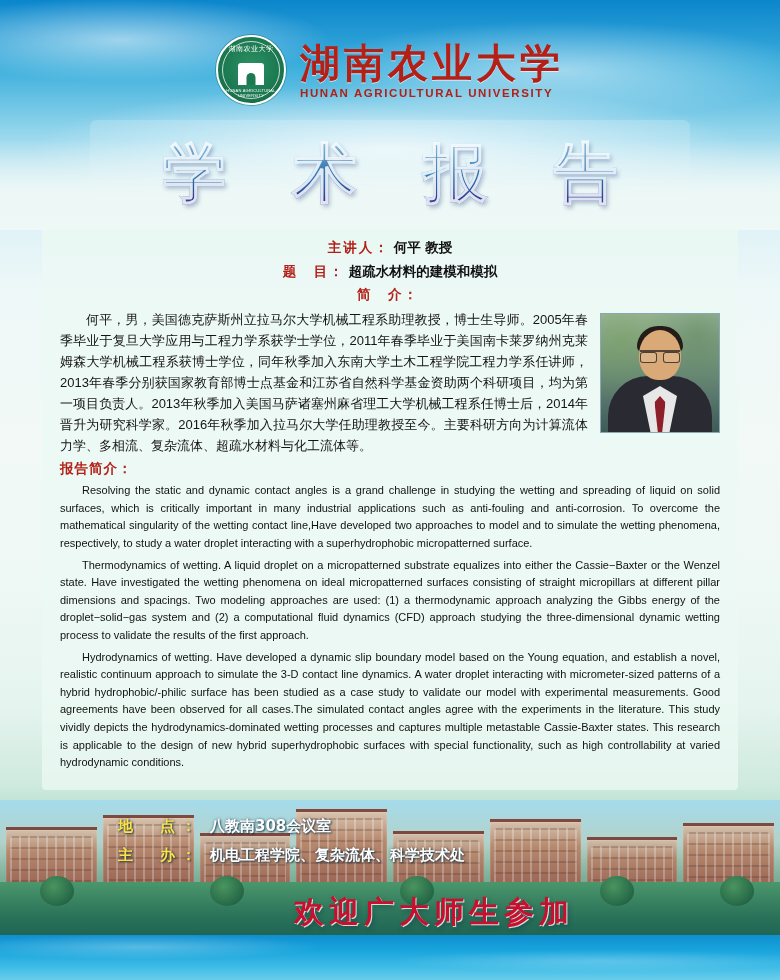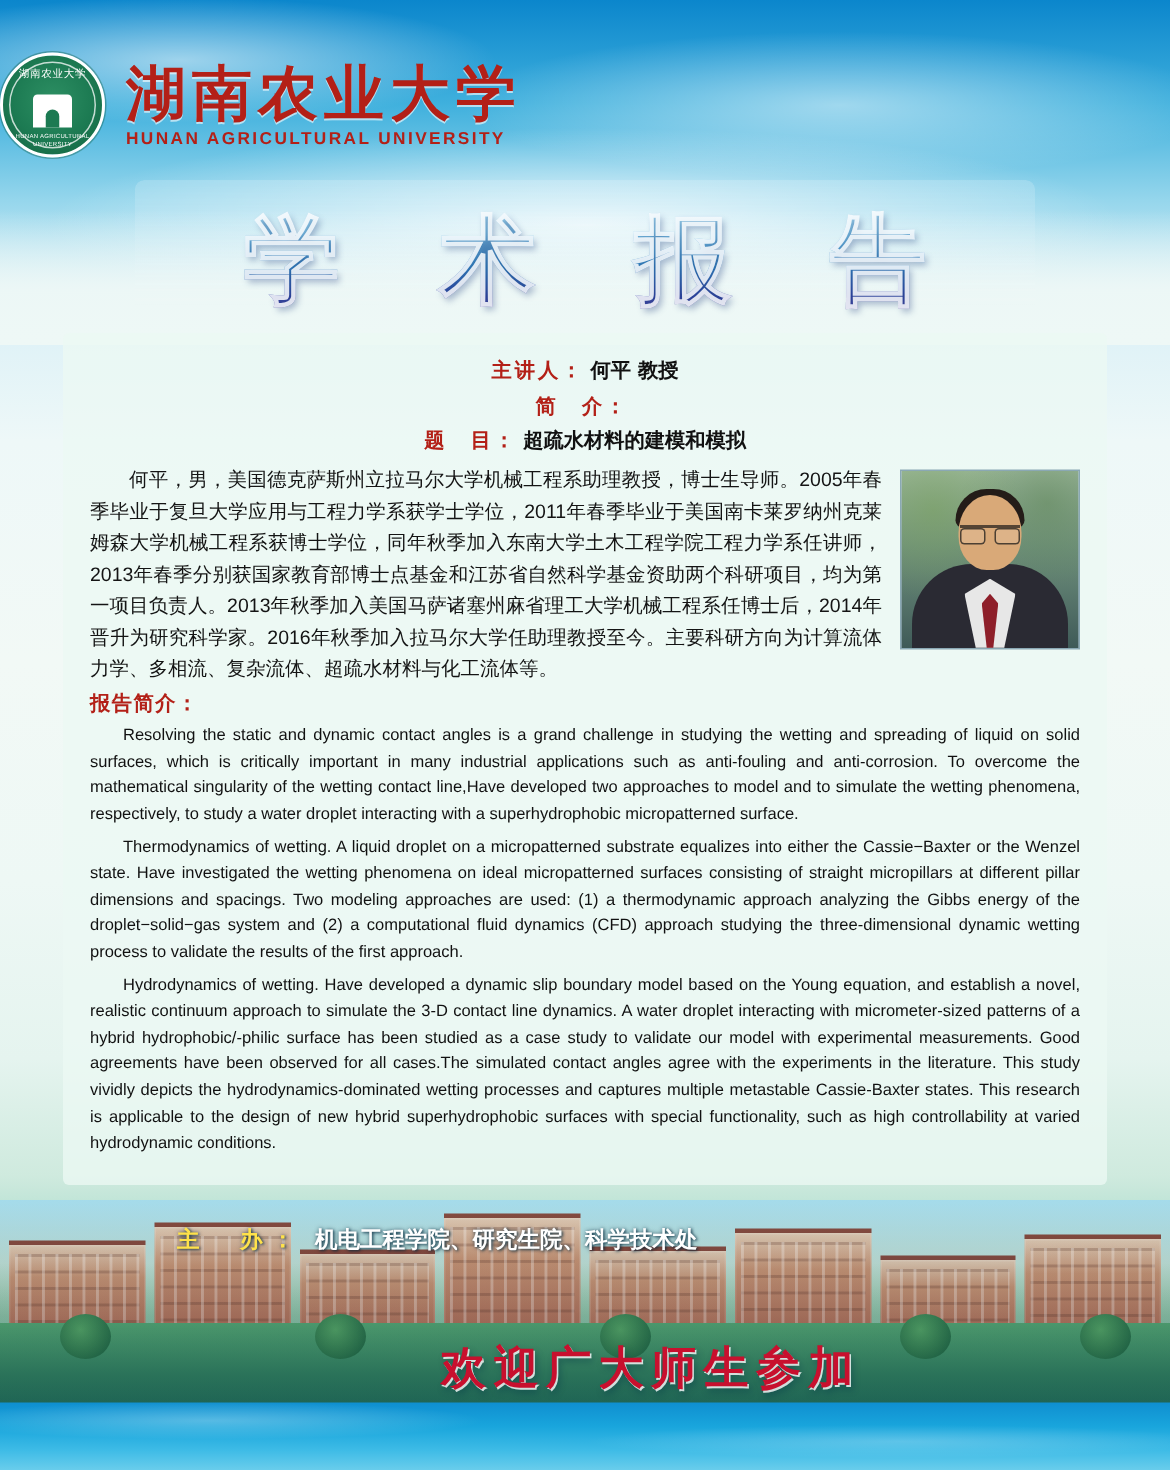--- a/index.html
+++ b/index.html
@@ -62,21 +62,21 @@
   }
 
   
   .header {
     position: absolute;
     left: 0; top: 30px;
     width: 780px;
     height: 80px;
     display: flex;
     align-items: center;
-    justify-content: flex-start;
+    justify-content: center;
     gap: 14px;
   }
   .logo {
     width: 66px; height: 66px;
     border-radius: 50%;
     background: radial-gradient(circle at 50% 45%, #2d8f63 0%, #1c7a52 55%, #13613f 100%);
     border: 2px solid #ffffff;
     box-shadow: 0 0 0 1px rgba(0,80,50,0.35);
     position: relative;
     flex: 0 0 auto;
@@ -422,24 +422,24 @@
   </div>
 
   <div class="big-title">学 术 报 告</div>
 
   <div class="content">
 
     <div class="meta-line">
       <span class="meta-label">主讲人：</span><span class="meta-value">何平  教授</span>
     </div>
     <div class="meta-line">
+      <span class="meta-label">题　目：</span><span class="meta-value">超疏水材料的建模和模拟</span>
+    </div>
+    <div class="meta-line">
       <span class="meta-label">简　介：</span>
-    </div>
-    <div class="meta-line">
-      <span class="meta-label">题　目：</span><span class="meta-value">超疏水材料的建模和模拟</span>
     </div>
 
     <div class="bio-wrap">
       <div class="portrait">
         <div class="bgplant"></div>
         <div class="body"></div>
         <div class="shirt"></div>
         <div class="tie"></div>
         <div class="hair"></div>
         <div class="head"></div>
@@ -469,20 +469,23 @@
     <div class="tree" style="left:40px"></div>
     <div class="tree" style="left:210px"></div>
     <div class="tree" style="left:400px"></div>
     <div class="tree" style="left:600px"></div>
     <div class="tree" style="left:720px"></div>
   </div>
   <div class="campus-overlay"></div>
 
   <div class="info">
     <div class="info-row">
-      <span class="info-key">主　办：</span><span class="info-val">机电工程学院、研究生院、科学技术处</span>
+      <span class="info-key">地　点：</span><span class="info-val">八教南308会议室</span>
+    </div>
+    <div class="info-row">
+      <span class="info-key">主　办：</span><span class="info-val">机电工程学院、复杂流体、科学技术处</span>
     </div>
   </div>
 
   <div class="welcome">欢迎广大师生参加</div>
 
   <div class="water"></div>
 </div>
 
 </body></html>

